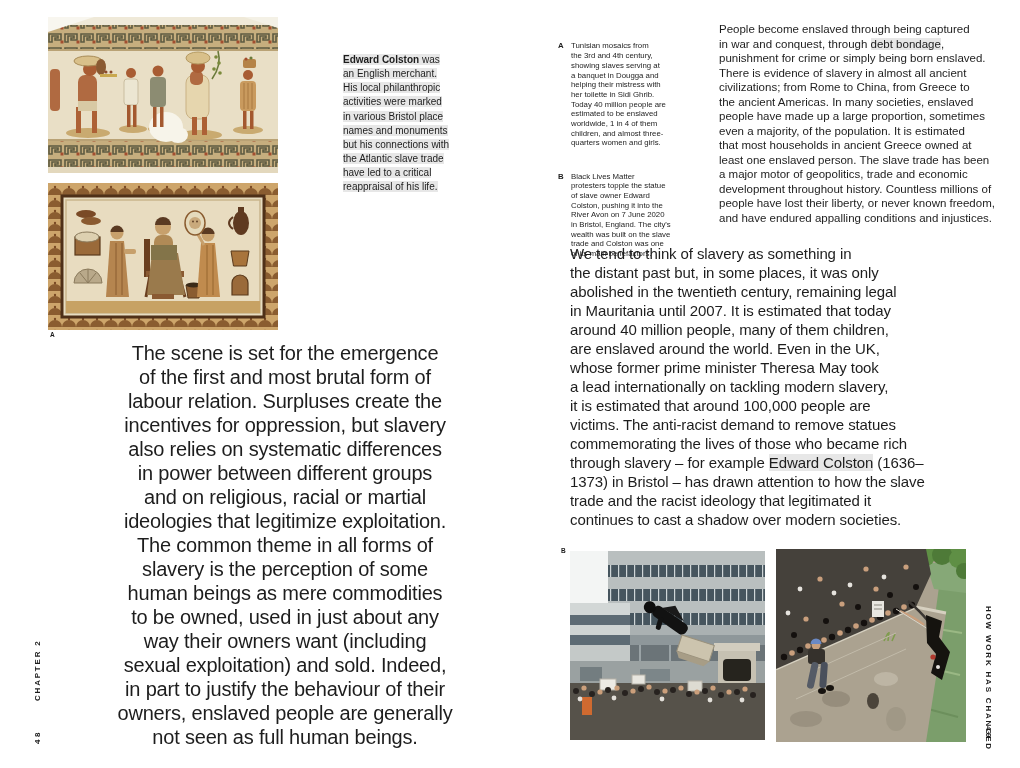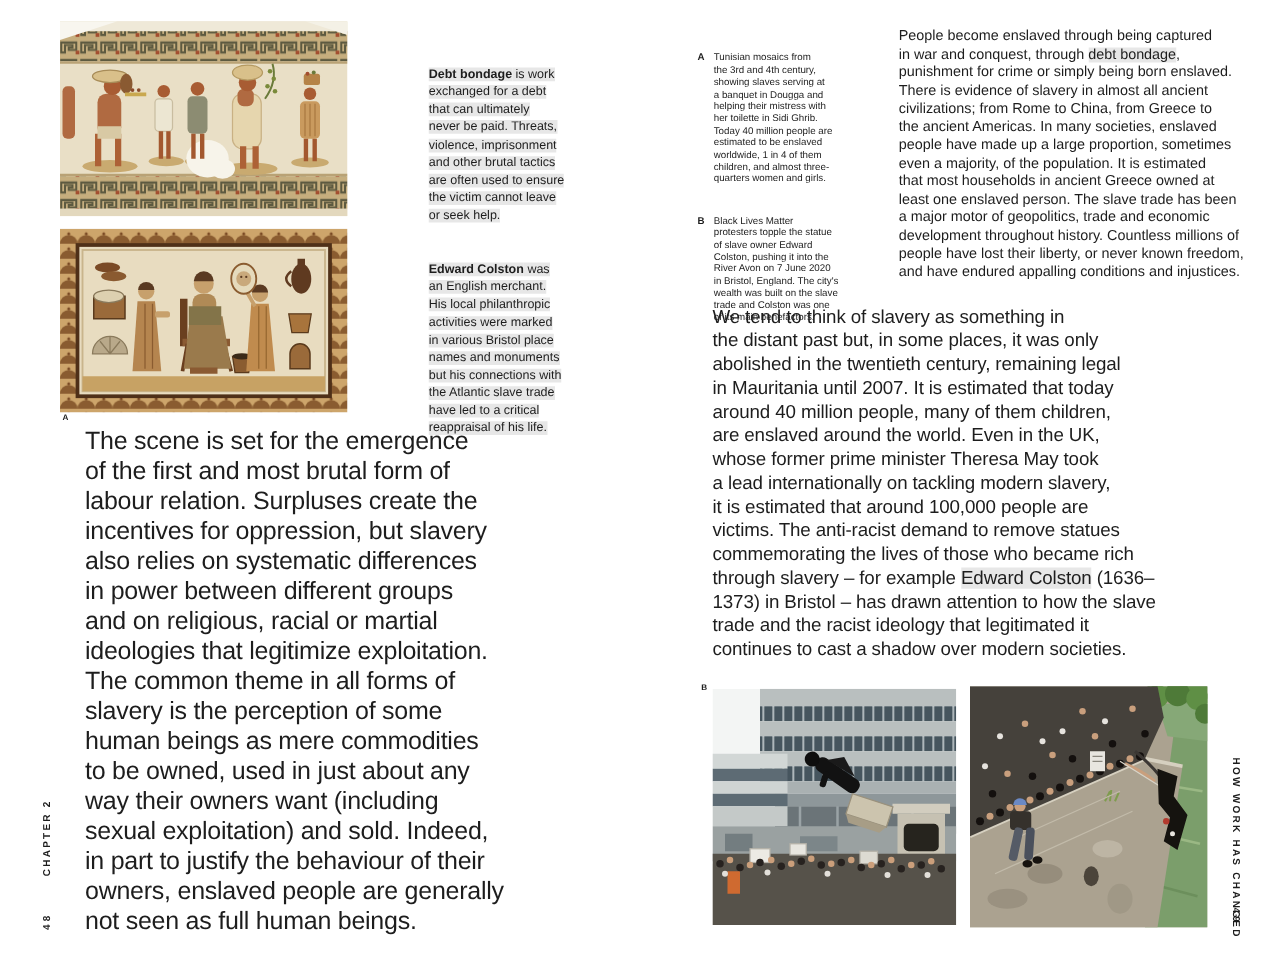--- a/index.html
+++ b/index.html
@@ -13,21 +13,21 @@
 
   
   .fig-mosaic-top{left:48px;top:17px;width:230px;height:156px;}
   .fig-mosaic-bottom{left:48px;top:183px;width:230px;height:147px;}
   .fig-label-a{left:50px;top:331px;font-size:6.5px;font-weight:bold;color:#1a1a1a;}
   .glossary{left:343px;top:25px;width:128px;font-size:10px;line-height:14.1px;white-space:pre;}
   .gloss-block{margin:0;}
   .gloss-block + .gloss-block{margin-top:1px;}
   .g-term{font-weight:bold;background:var(--highlight,#e7e7e7);}
   .g-def{background:var(--highlight,#e7e7e7);}
-  .body-left{left:68px;top:341px;width:398px;font-size:20px;line-height:24px;letter-spacing:-0.2px;white-space:pre;}
+  .body-left{left:86px;top:341px;width:398px;font-size:20px;line-height:24px;letter-spacing:-0.2px;white-space:pre;text-align:center;}
 
   
   .captions{left:558px;top:22px;width:128px;font-size:7.8px;line-height:9.7px;white-space:pre;}
   .caption-item{position:relative;padding-left:13px;margin:0;}
   .caption-item + .caption-item{margin-top:4px;}
   .caption-label{position:absolute;left:0;top:0;font-weight:bold;font-size:7.8px;}
   .para1{left:719px;top:22px;width:318px;font-size:11.5px;line-height:14.5px;white-space:pre;}
   .para2{left:570px;top:244px;width:430px;font-size:15px;line-height:19px;letter-spacing:-0.1px;white-space:pre;}
   .hl{background:var(--highlight,#e7e7e7);}
   .fig-photo-left{left:570px;top:551px;width:195px;height:189px;}
@@ -178,29 +178,20 @@
     <ellipse cx="147" cy="40" rx="10" ry="12" fill="#e5dabc" stroke="#8a5c30" stroke-width="1.5"></ellipse>
     <circle cx="147" cy="40" r="6" fill="#c9a97c"></circle>
     <circle cx="145" cy="38.5" r="0.9" fill="#5a3a22"></circle>
       <circle cx="149" cy="38.5" r="0.9" fill="#5a3a22"></circle>
   </svg>
 </div>
 
 <div class="abs fig-label-a">A</div>
 
 <div class="abs glossary">
-  <p class="gloss-block"><span class="g-term">Debt bondage</span><span class="g-def"> is work
-exchanged for a debt
-that can ultimately
-never be paid. Threats,
-violence, imprisonment
-and other brutal tactics
-are often used to ensure
-the victim cannot leave
-or seek help.</span></p>
   <p class="gloss-block"><span class="g-term">Edward Colston</span><span class="g-def"> was
 an English merchant.
 His local philanthropic
 activities were marked
 in various Bristol place
 names and monuments
 but his connections with
 the Atlantic slave trade
 have led to a critical
 reappraisal of his life.</span></p>

